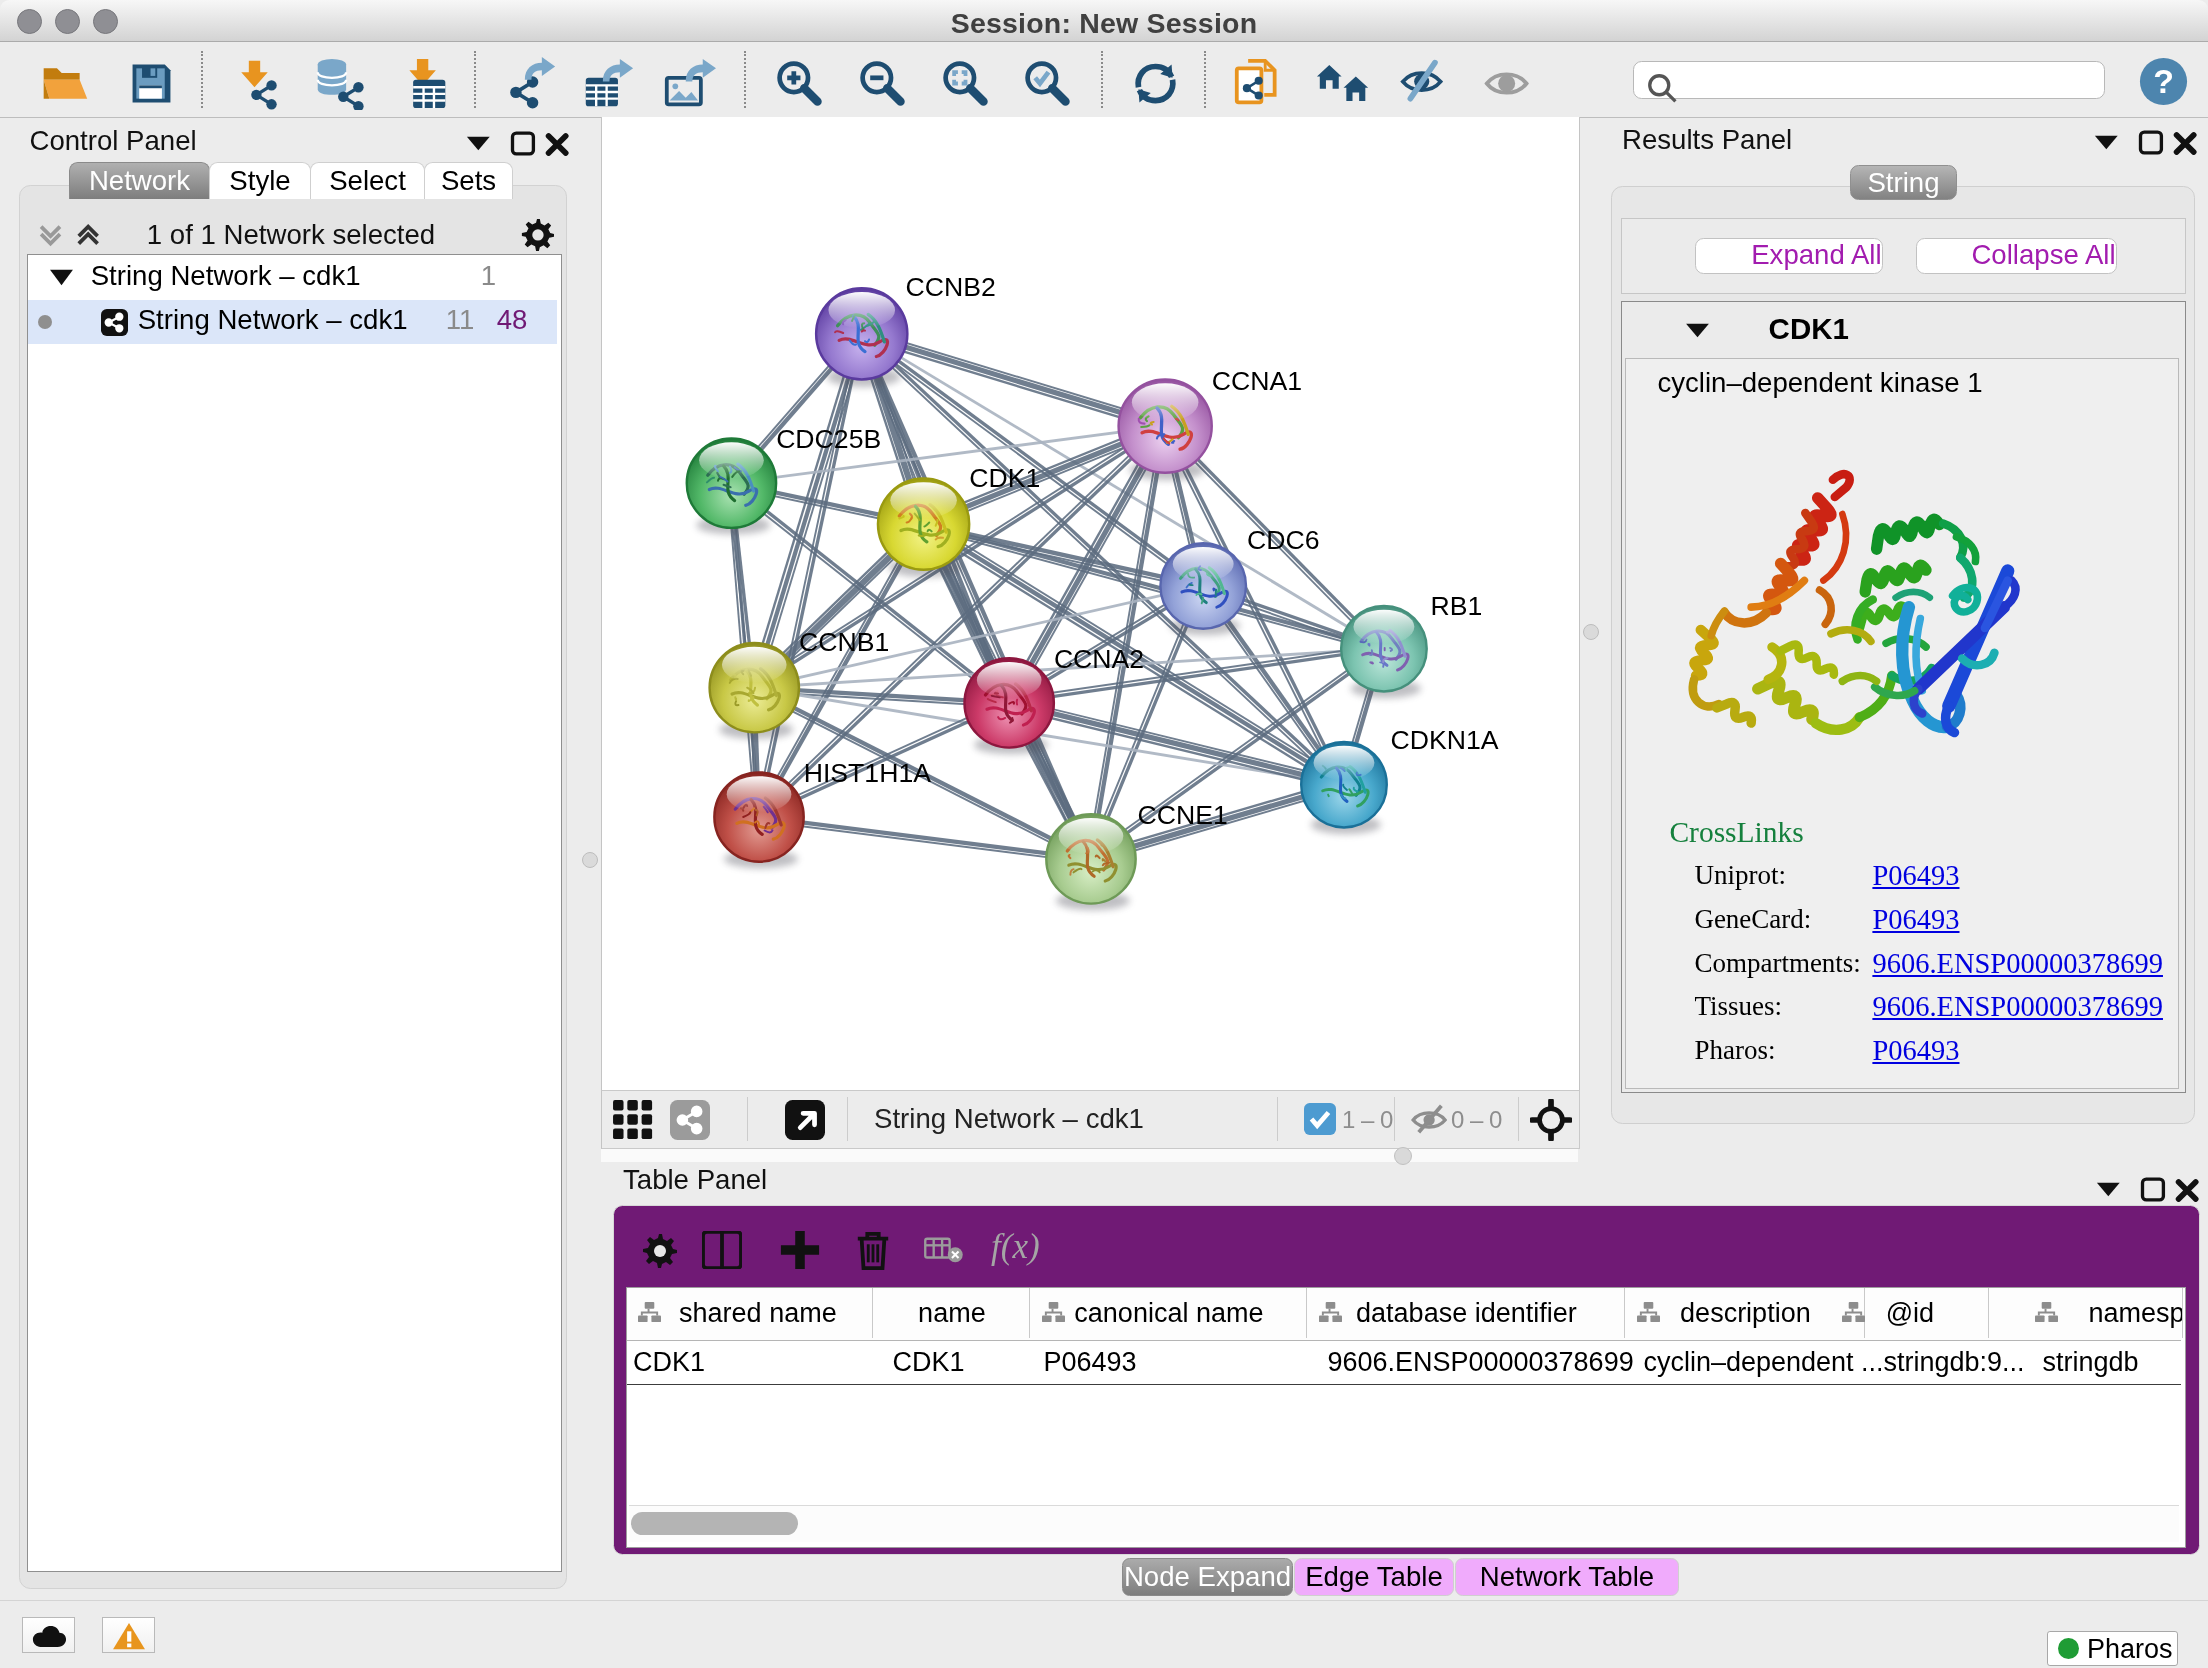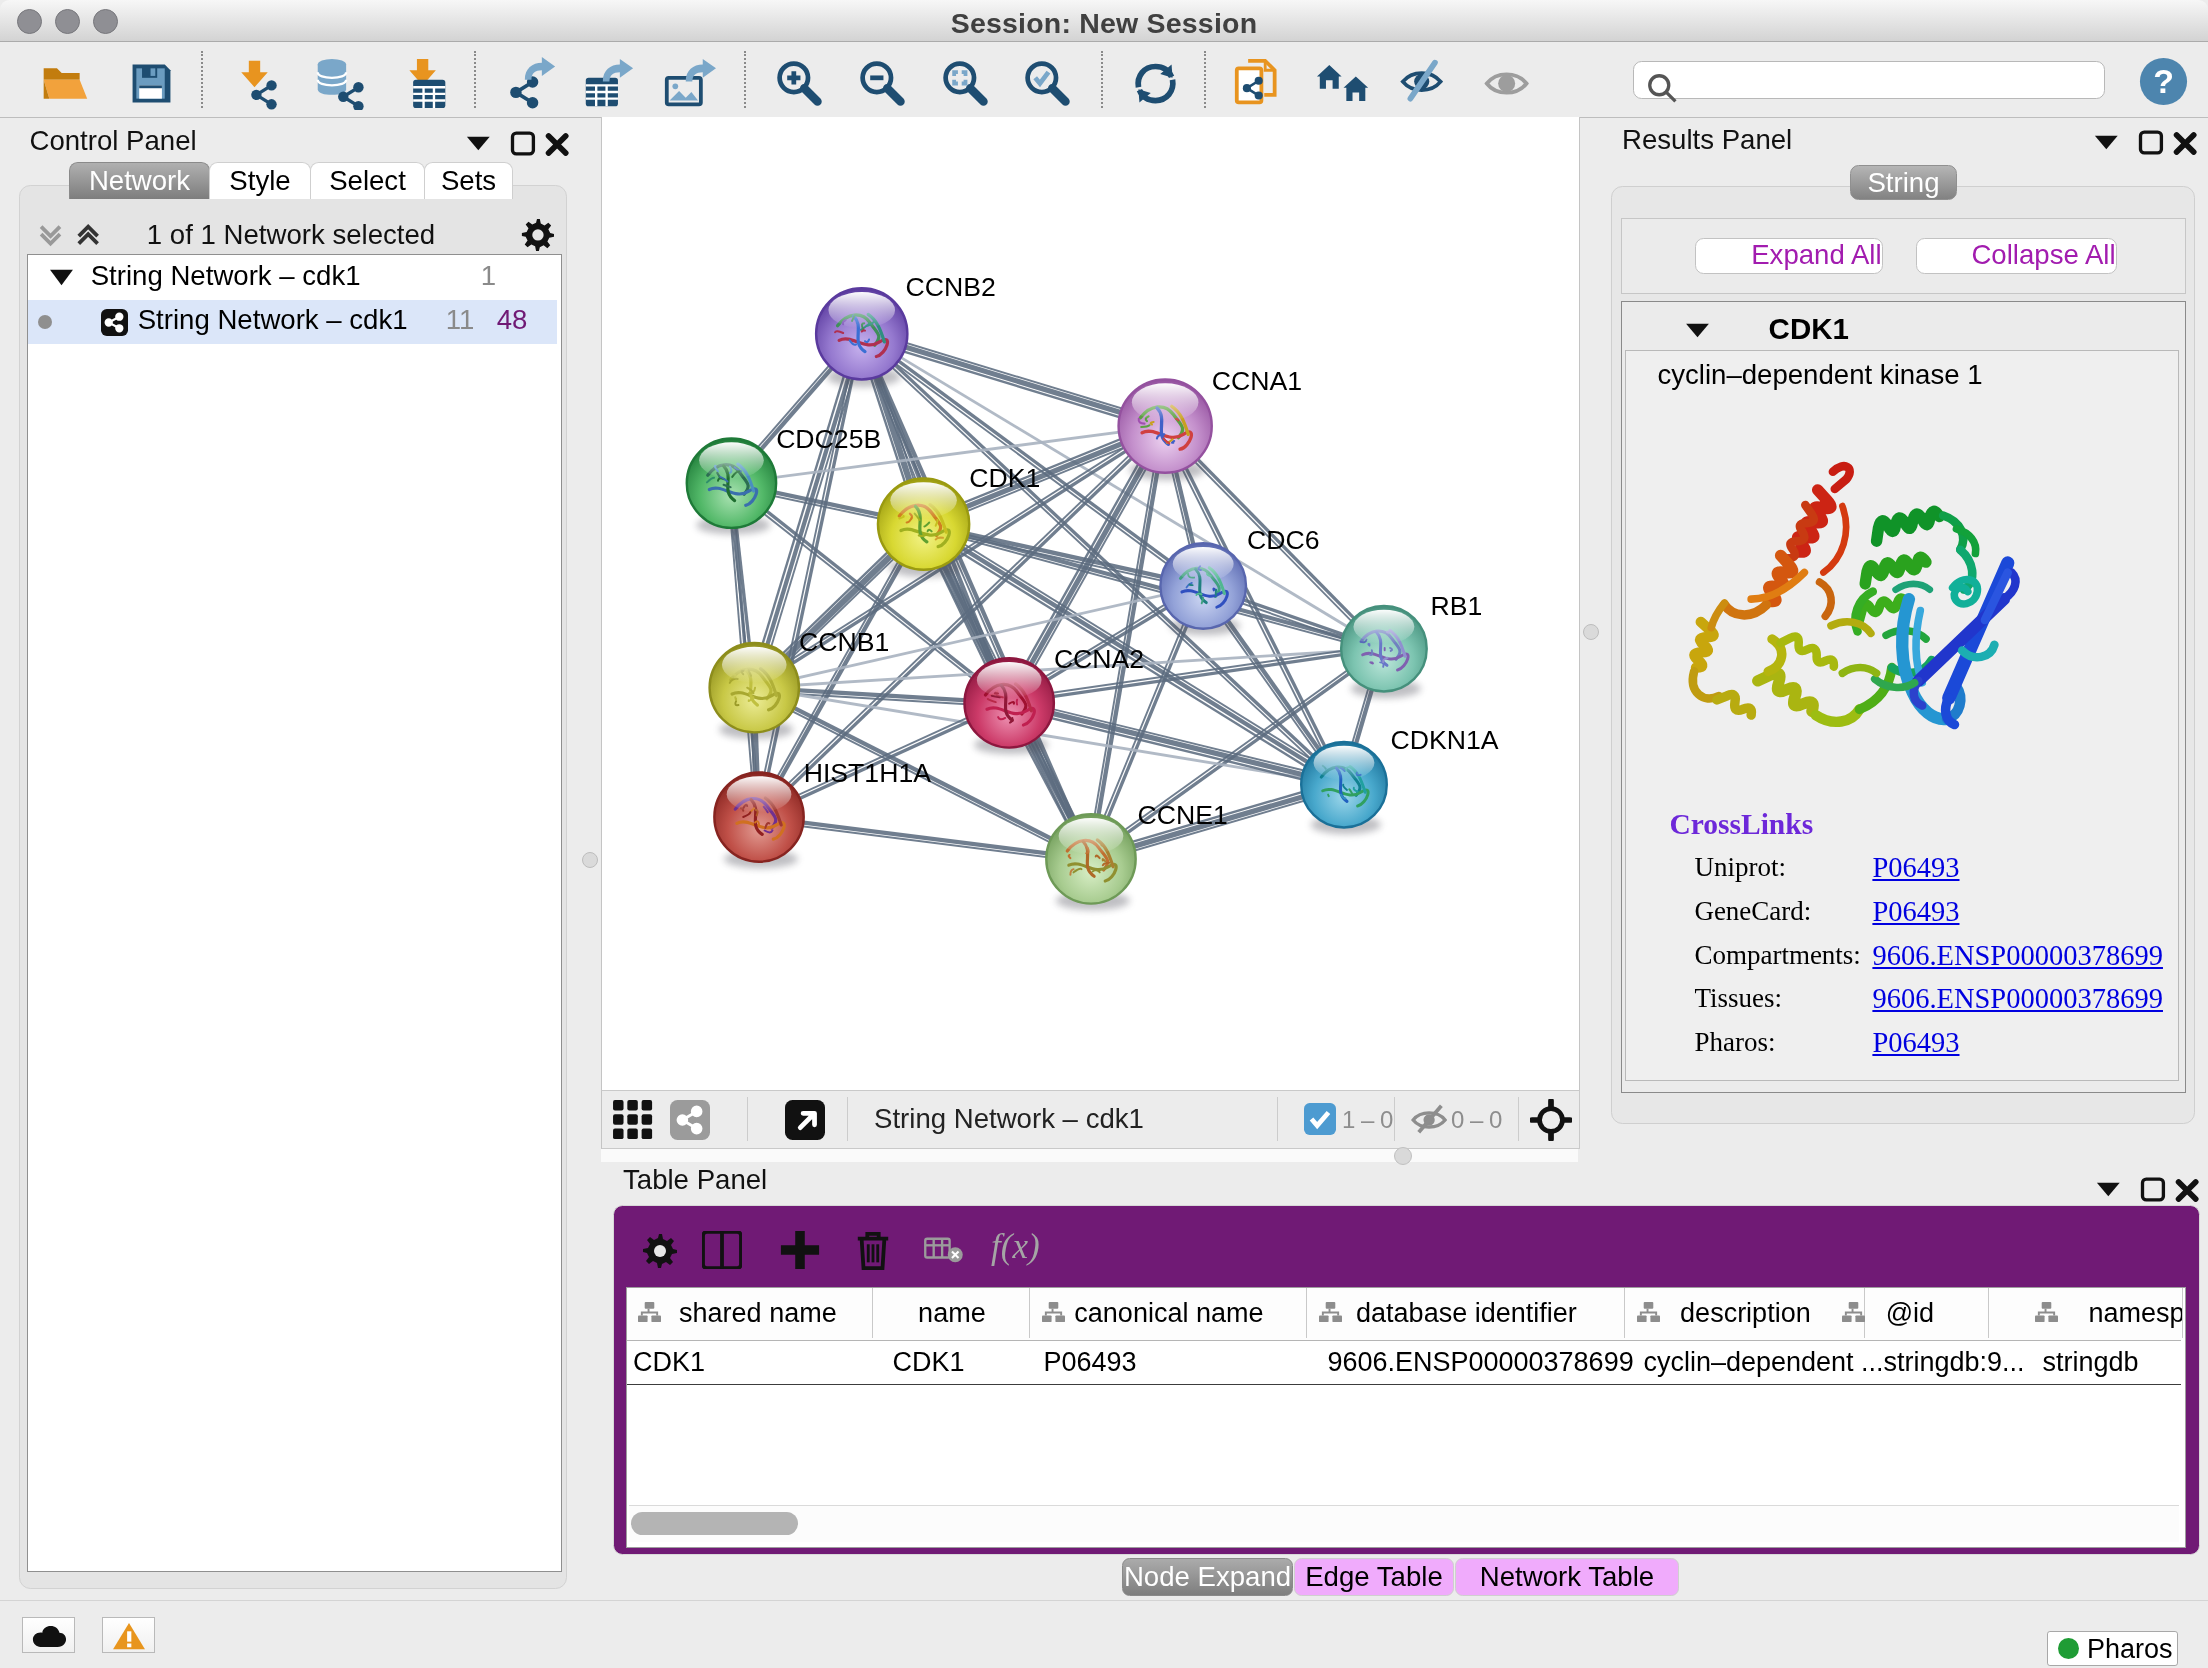--- a/index.html
+++ b/index.html
@@ -47,21 +47,21 @@
 .btab.white{background:#f0abfc;border:1px solid #cfcfcf;color:#000;}
 .btab.sel{background:linear-gradient(#ababab,#7e7e7e);color:#fff;border:1px solid #8a8a8a;}
 
 #rp-title{left:1622px;top:124px;font-size:27.6px;color:#111;}
 #rp-tab{left:1850px;top:165px;width:105px;height:33px;background:linear-gradient(#b5b5b5,#828282);border:1px solid #909090;border-radius:8.6px;color:#fff;text-align:center;line-height:33px;font-size:27.6px;}
 #rp-cont{left:1611px;top:186px;width:582px;height:936px;background:#e7e7e7;border:1.9px solid #cfcfcf;border-radius:11.4px;}
 #rp-box1{left:8.6px;top:31px;width:563px;height:74px;background:#ebebeb;border:1.9px solid #c6c6c6;}
 .rbtn{position:absolute;top:19px;height:34px;background:#fff;border:1.9px solid #c2c2c2;border-radius:8.6px;font-size:27.6px;text-align:right;color:#a21caf;}
 #rp-box2{left:8.6px;top:114px;width:563px;height:790px;background:#ebebeb;border:1.9px solid #8a8a8a;}
 #rp-cdk-head{left:0;top:0;width:100%;height:54px;}
-#rp-inner{left:3.8px;top:48px;width:552px;height:729px;background:#efefef;border:1.9px solid #b9b9b9;}
+#rp-inner{left:3.8px;top:56px;width:552px;height:729px;background:#efefef;border:1.9px solid #b9b9b9;}
 .serif{font-family:"Liberation Serif",serif;}
 .xl-label{position:absolute;left:68px;font-size:27px;color:#000;font-family:"Liberation Serif",serif;}
 .xl-link{position:absolute;left:246px;font-size:28.5px;color:#0000e0;text-decoration:underline;font-family:"Liberation Serif",serif;}
 
 #statusbar{left:0;top:1600px;width:2208px;height:68px;background:#ececec;border-top:1.9px solid #d4d4d4;}
 .sbtn{position:absolute;background:linear-gradient(#ffffff,#f0f0f0);border:1.9px solid #b9b9b9;}
 #memwrap{left:2047px;top:30px;width:129px;height:33px;border:1.9px solid #a8a8a8;background:#fff;border-radius:2.9px;font-size:27px;color:#000;}
 </style>
 </head>
 <body>
@@ -375,21 +375,21 @@
               <path d="M306 212 C318 224 336 220 340 206" stroke="#1caeb2" stroke-width="9"></path>
               <path d="M330 180 L354 130" stroke="#2a55e0" stroke-width="9"></path>
               <path d="M156 140 C170 148 172 164 162 176" stroke="#c9650e" stroke-width="8"></path>
               <path d="M168 186 C184 178 202 182 210 194" stroke="#b3ac10" stroke-width="8"></path>
               <path d="M300 84 C314 88 322 98 320 110" stroke="#12a13a" stroke-width="8"></path>
               <path d="M214 242 C226 252 244 254 256 246" stroke="#2fa74e" stroke-width="8"></path>
               <path d="M180 236 C192 228 206 228 216 236" stroke="#8fb513" stroke-width="8"></path>
               <path d="M236 148 C248 140 262 140 272 148" stroke="#1ea276" stroke-width="7"></path>
             </g>
           </svg>
-      <div class="abs serif" style="left:43px;top:457px;font-size:29.5px;font-weight:bold;color:#6d28d9;">CrossLinks</div>
+      <div class="abs serif" style="left:43px;top:457px;font-size:29.5px;font-weight:normal;color:#15803d;">CrossLinks</div>
       <div class="xl-label" style="top:501px;">Uniprot:</div>
           <div class="xl-link" style="top:501px;">P06493</div>
           <div class="xl-label" style="top:545px;">GeneCard:</div>
           <div class="xl-link" style="top:545px;">P06493</div>
           <div class="xl-label" style="top:589px;">Compartments:</div>
           <div class="xl-link" style="top:589px;">9606.ENSP00000378699</div>
           <div class="xl-label" style="top:632px;">Tissues:</div>
           <div class="xl-link" style="top:632px;">9606.ENSP00000378699</div>
           <div class="xl-label" style="top:676px;">Pharos:</div>
           <div class="xl-link" style="top:676px;">P06493</div>

